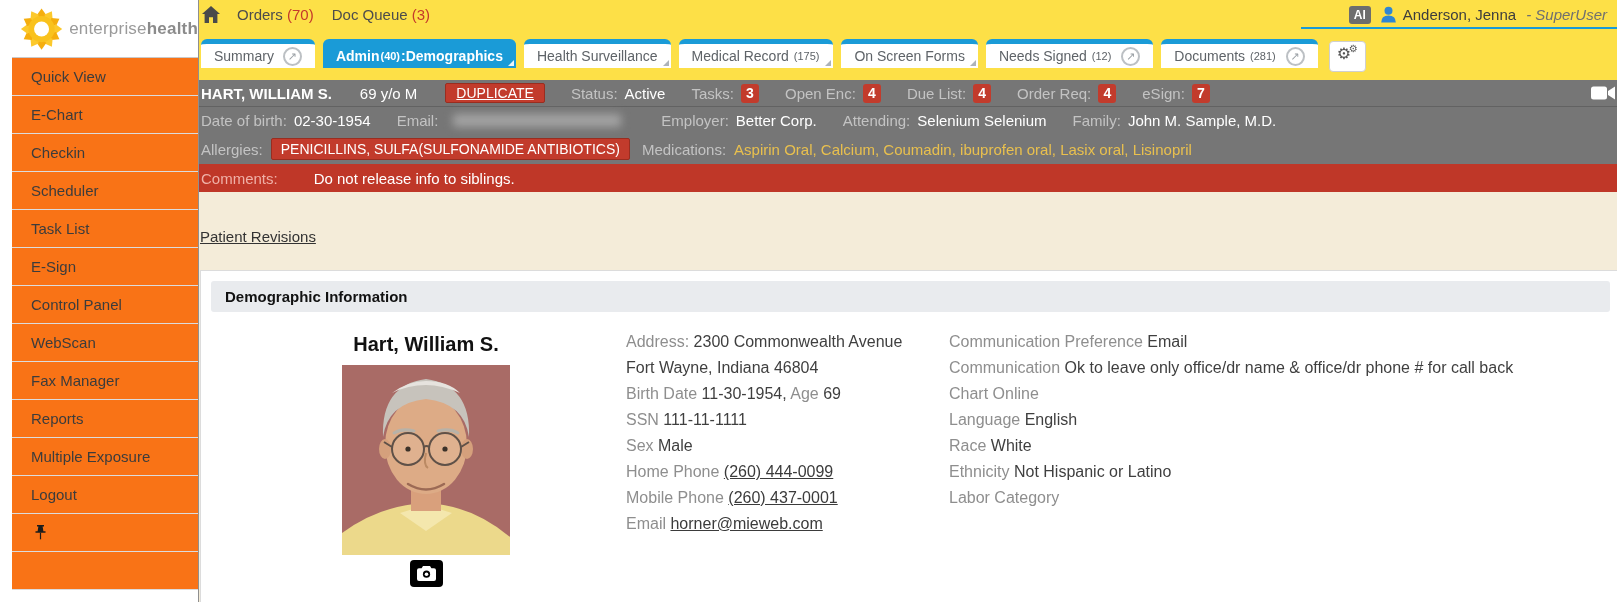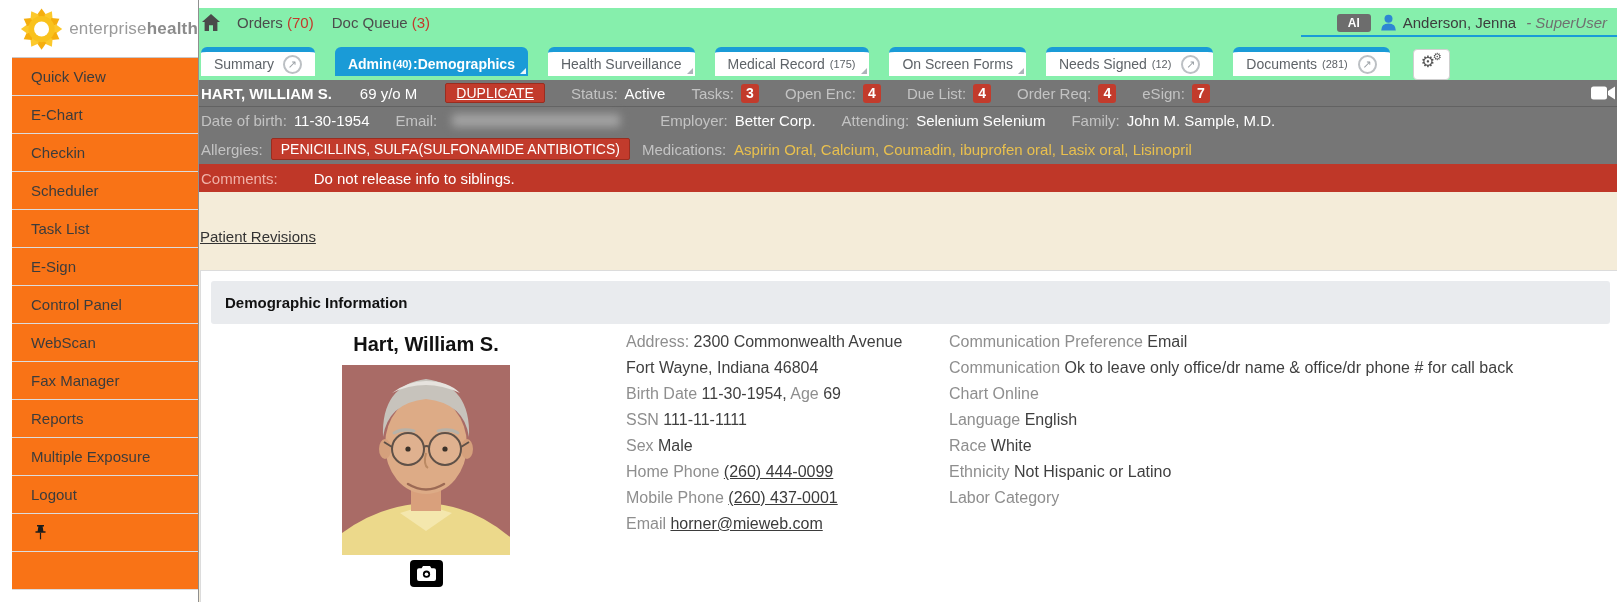--- a/index.html
+++ b/index.html
@@ -14,38 +14,38 @@
     align-items:center; padding-left:8px; }
   .logo-text { margin-left:6px; font-size:17px; color:#9a9a9a; letter-spacing:.2px; }
   .logo-text b { color:#8b8b8b; font-weight:bold; }
   .side-item { height:38px; display:flex; align-items:center; padding-left:19px;
     border-bottom:1px solid #dcdcdc; color:#3c3c3c; font-size:15px; cursor:pointer;
     background:#f97316; }
   .side-item.pin-row { padding-left:21px; }
   .side-item.empty { cursor:default; }
 
   
-  #topbar { position:absolute; left:188px; top:8px; right:0; height:80px;
-    background:#86efac; }
+  #topbar { position:absolute; left:188px; top:0; right:0; height:80px;
+    background:#fde047; }
   .nav-row { height:29px; display:flex; align-items:center; padding:0 10px 0 13px; }
   .home-btn { display:flex; align-items:center; margin-right:16px; cursor:pointer; }
   .nav-link { color:#4c4c4c; font-size:15px; margin-right:18px; cursor:pointer; }
   .count-red { color:#c4392b; }
   .nav-spacer { flex:1; }
   .ai-badge { background:#6d6d6d; color:#fff; font-weight:bold; font-size:12px;
-    border-radius:3px; padding:2px 11px; margin-right:9px; cursor:pointer; }
+    border-radius:3px; padding:2px 5px; margin-right:9px; cursor:pointer; }
   .user-wrap { display:flex; align-items:center; gap:6px; }
   .user-name { color:#3d3d3d; font-size:15px; cursor:pointer; }
   .user-role { color:#6f6f6f; font-size:15px; font-style:italic; margin-left:4px; }
   .header-underline { position:absolute; left:1113px; right:0; top:27px; height:2px;
     background:#1a9bd7; }
 
   
   .tab-row { position:absolute; left:13px; top:39px; display:flex; align-items:flex-start;
-    gap:20px; }
+    gap:8px; }
   .tab { position:relative; height:29px; background:#fff; border-top:5px solid #1a9bd7;
     border-radius:6px 6px 0 0; display:flex; align-items:center; padding:0 13px;
     color:#5e6368; font-size:14px; cursor:pointer; white-space:nowrap; }
   .tab .small { font-size:11px; margin:0 1px; }
   .tab.active { background:#1a9bd7; border-top-color:#1a9bd7; color:#fff; font-weight:bold; }
   .fold { position:absolute; right:2px; bottom:2px; width:0; height:0;
     border-left:6px solid transparent; border-bottom:6px solid #adb3b9; }
   .tab.active .fold { border-bottom-color:#eaf5fb; }
   .pop { width:19px; height:19px; min-width:19px; border:2px solid #bcc0c4; border-radius:50%;
     display:flex; align-items:center; justify-content:center; color:#9aa0a5;
@@ -83,21 +83,21 @@
   .meds-wrap { margin-left:8px; }
   .comments-label { color:#efb0a7; margin-right:36px; }
 
   
   #content { position:absolute; left:188px; top:192px; right:0; bottom:0;
     background:#f4ecd9; }
   .revisions { position:absolute; left:12px; top:36px; color:#333;
     text-decoration:underline; cursor:pointer; font-size:15px; }
   .card { position:absolute; left:12px; top:78px; right:-4px; bottom:-4px;
     background:#fff; border:1px solid #dcdcdc; }
-  .card-header { margin:10px 10px 0 10px; height:43px; background:#e9ebee;
+  .card-header { margin:10px 10px 0 10px; height:31px; background:#e9ebee;
     border-radius:3px; display:flex; align-items:center; padding-left:14px;
     font-weight:bold; font-size:15px; color:#121212; }
   .photo-col { position:absolute; left:110px; top:62px; width:230px; text-align:center; }
   .display-name { font-size:20px; font-weight:bold; color:#111; }
   .photo-frame { width:168px; height:190px; margin:9px auto 0 auto; display:block; }
   .camera-btn { width:33px; height:27px; background:#000; border-radius:4px;
     margin:5px auto 0 auto; display:flex; align-items:center; justify-content:center;
     cursor:pointer; }
   .col { position:absolute; top:58px; font-size:16px; line-height:26px; color:#3f3f3f; }
   .col-left { left:425px; width:300px; }
@@ -243,21 +243,21 @@
     <span class="videocam">
       <svg width="24" height="18" viewBox="0 0 24 18">
         <rect x="0" y="2.5" width="16" height="13" rx="2.5" fill="#ffffff"></rect>
         <path d="M17 7 L24 2.5 V15.5 L17 11 Z" fill="#ffffff"></path>
       </svg>
     </span>
   </div>
   <div class="b-row b-row2">
     <span class="b-pair">
         <span class="b-label">Date of birth:</span>
-        <span>11-30-1954</span>
+        <span>02-30-1954</span>
       </span>
     <span class="b-pair">
         <span class="b-label">Email:</span>
         <span class="blur-email"></span>
       </span>
     <span class="b-pair" style="margin-left:14px;">
         <span class="b-label">Employer:</span>
         <span>Better Corp.</span>
       </span>
     <span class="b-pair">

